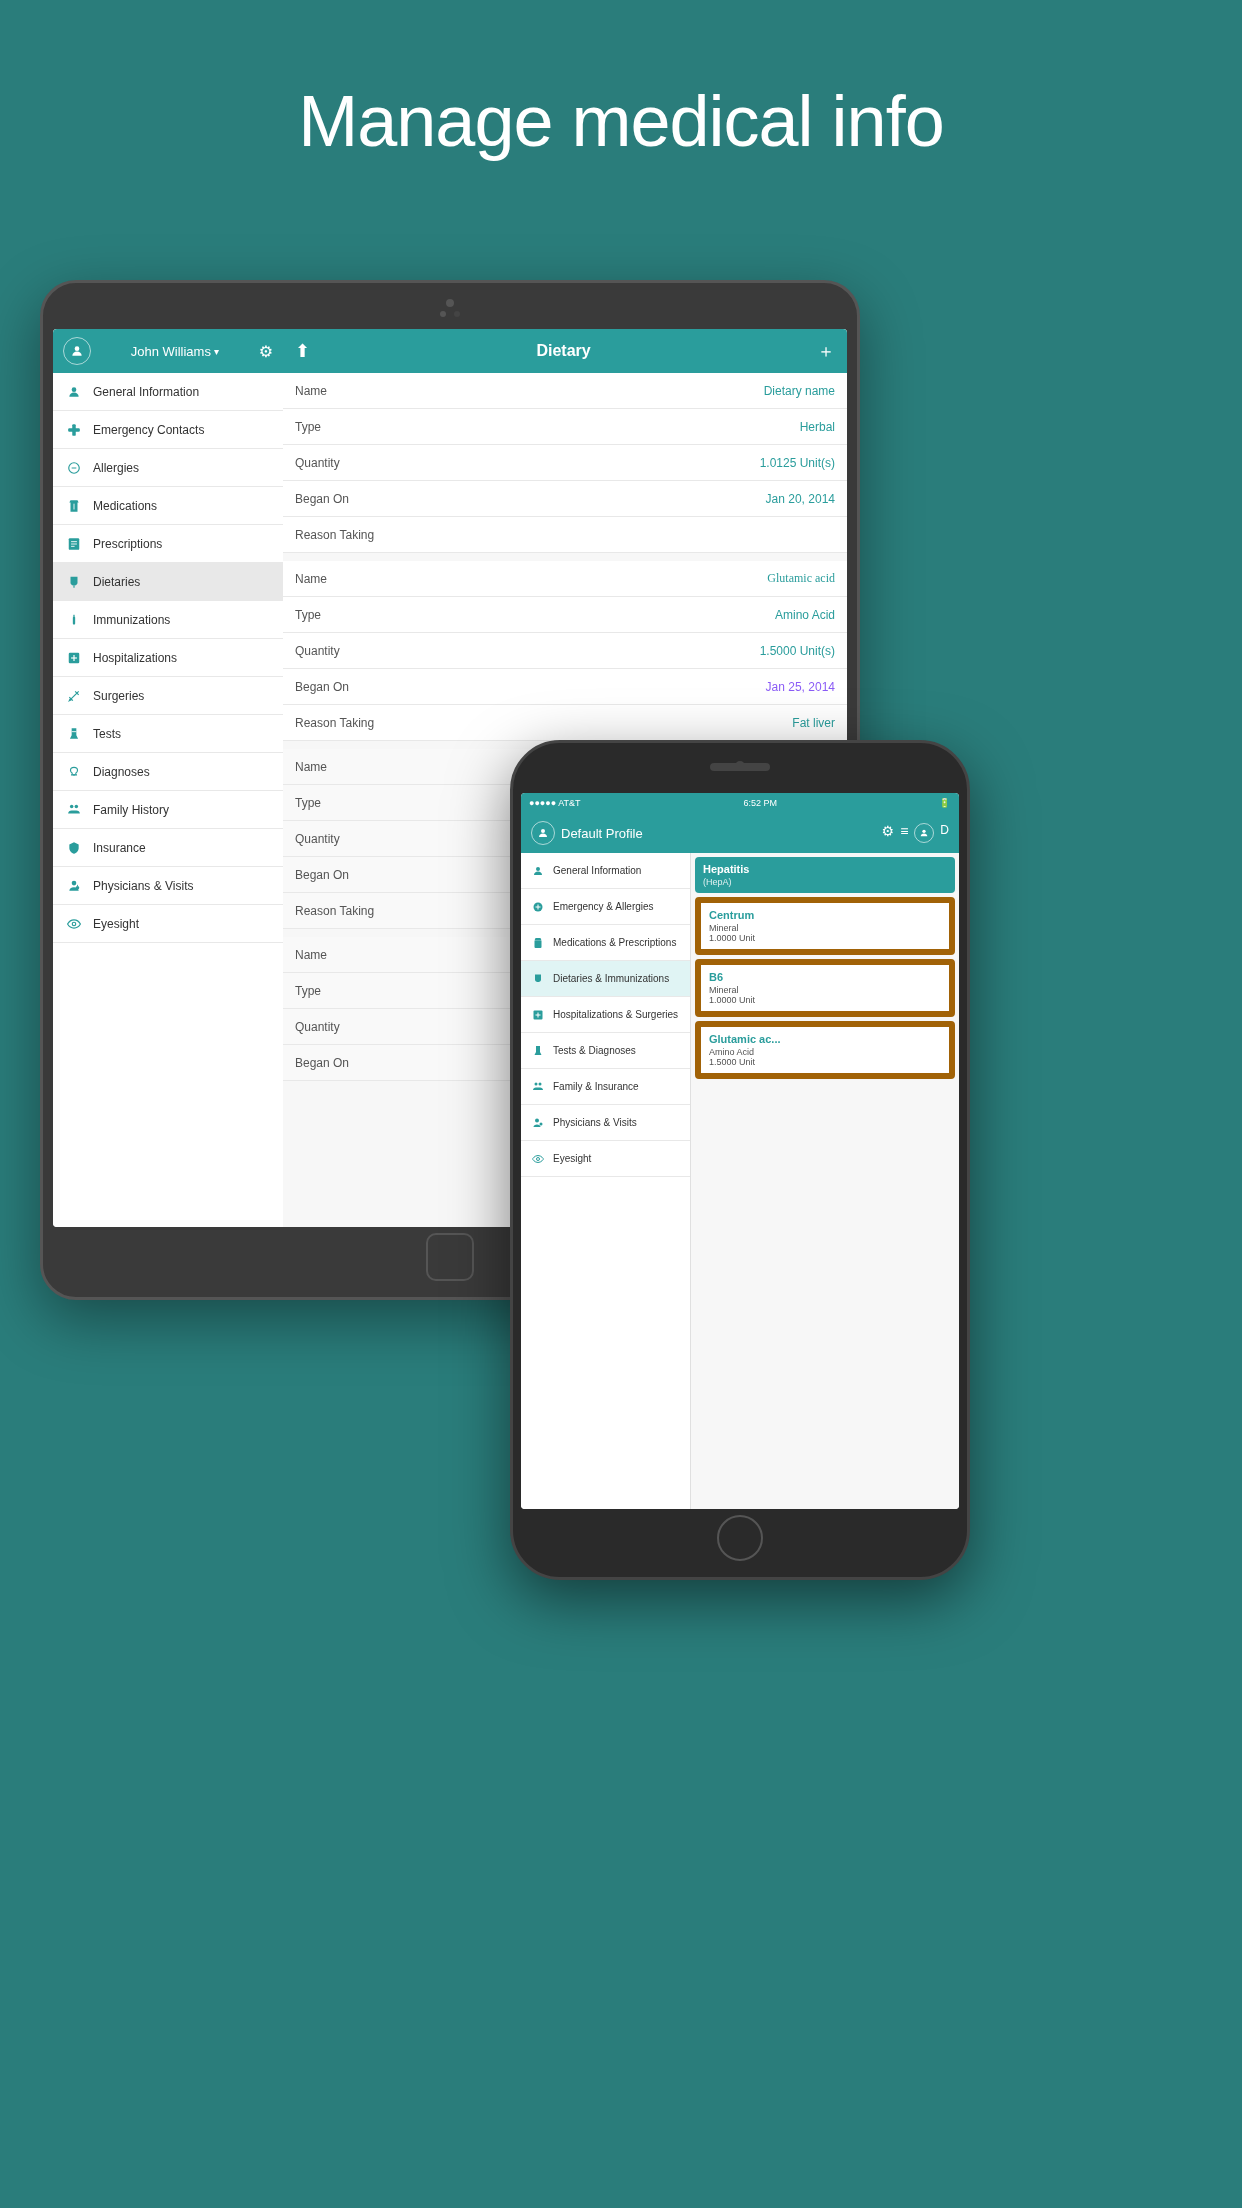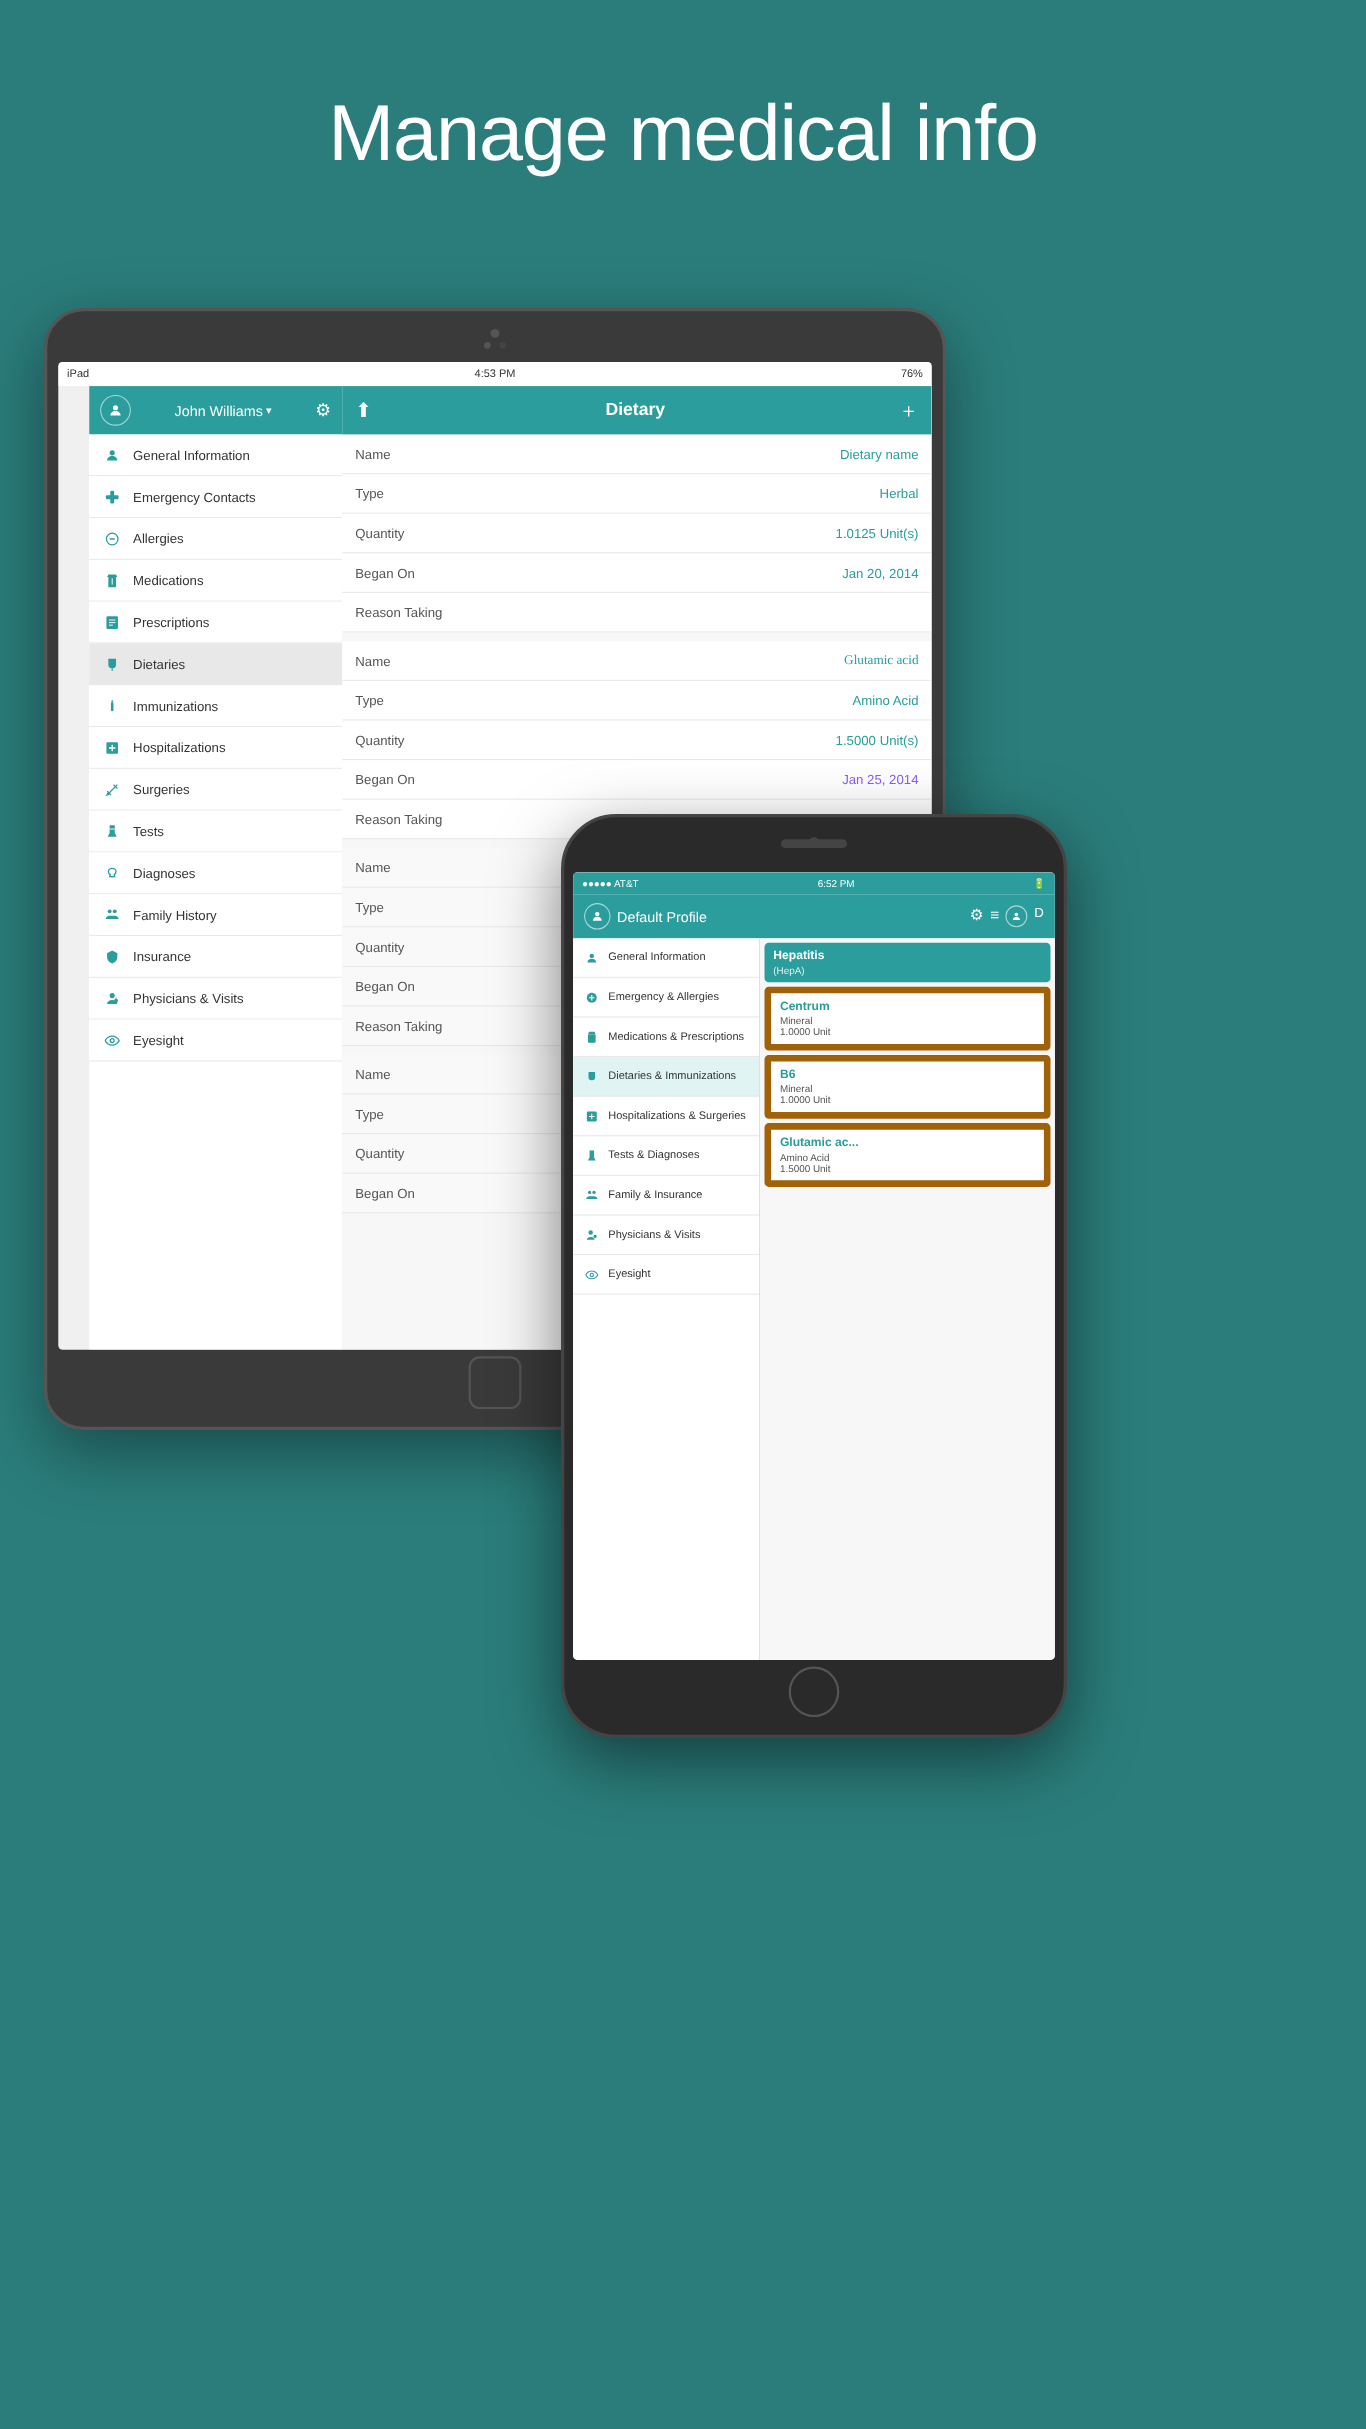--- a/index.html
+++ b/index.html
@@ -80,21 +80,20 @@
       font-size: 10px;
       color: #333;
       flex-shrink: 0;
     }
 
     
     .ipad-content {
       display: flex;
       flex: 1;
       overflow: hidden;
-      margin-left: 28px;
     }
 
     
     .ipad-sidebar {
       width: 230px;
       background: white;
       flex-shrink: 0;
       overflow: hidden;
     }
 
@@ -418,25 +417,20 @@
 
 <h1 class="page-title">Manage medical info</h1>
 
 <div class="ipad-device">
   <div class="ipad-dots">
     <div class="ipad-dot"></div>
     <div class="ipad-dot camera"></div>
   </div>
   <div class="ipad-screen">
 
-    <div class="ipad-statusbar">
-      <span>iPad</span>
-      <span>4:53 PM</span>
-      <span>76%</span>
-    </div>
 
     <div class="ipad-content">
 
       <div class="ipad-sidebar">
         <div class="sidebar-header">
           <div class="user-avatar">
             <svg width="14" height="14" viewBox="0 0 24 24" fill="white">
               <circle cx="12" cy="8" r="4"></circle>
                 <path d="M4 20c0-4 3.6-7 8-7s8 3 8 7"></path>
             </svg>

